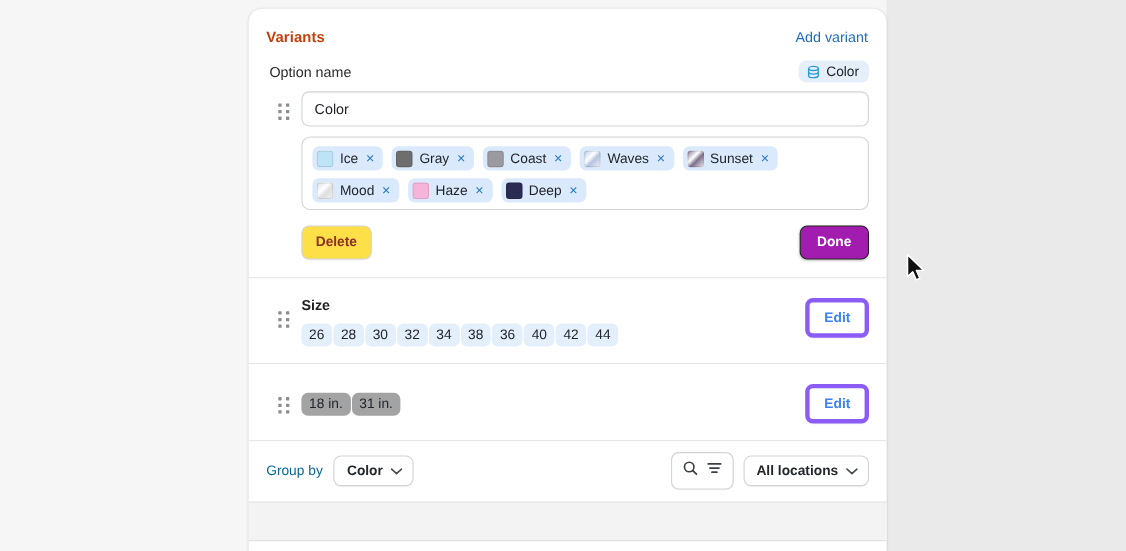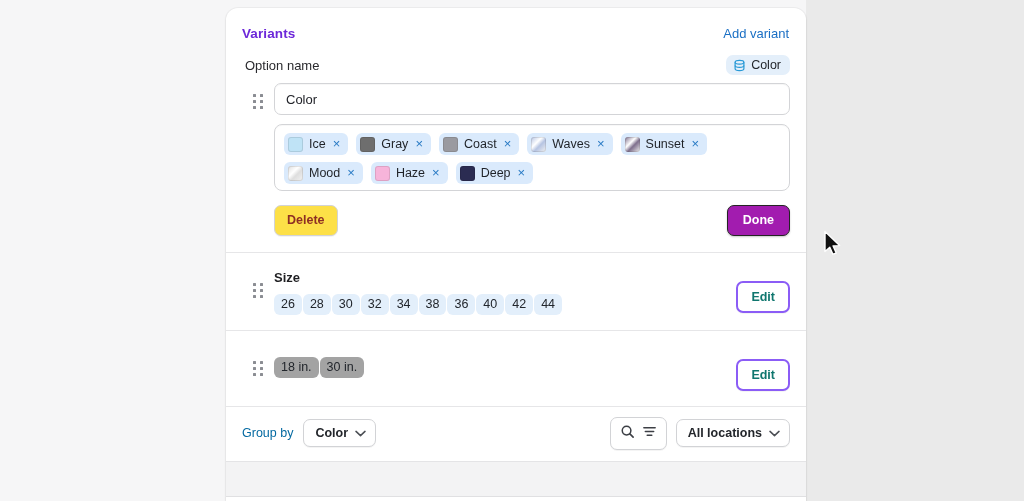--- a/index.html
+++ b/index.html
@@ -26,21 +26,21 @@
     background: #ffffff;
     border-radius: 12px 12px 0 0;
     box-shadow: 0 0 0 1px rgba(0,0,0,.035), 0 1px 3px rgba(0,0,0,.07);
     overflow: hidden;
   }
 
   .card-header {
     display: flex; align-items: center; justify-content: space-between;
     padding: 16px 16px 6px 16px;
   }
-  .card-title { font-size: 13.5px; font-weight: 700; color: #6d28d9; letter-spacing: .1px; }
+  .card-title { font-size: 13.5px; font-weight: 700; color: #c2410c; letter-spacing: .1px; }
   .link-btn {
     font-size: 13px; color: #1a6fc4; cursor: pointer; background: none; border: 0;
     font-family: inherit; padding: 2px 1px;
   }
 
   
   .optname-row {
     display: flex; align-items: center; justify-content: space-between;
     padding: 6px 16px 4px 19px;
   }
@@ -127,23 +127,23 @@
   .opt-body { flex: 1; padding-top: 1px; }
   .opt-name { font-size: 13px; font-weight: 700; color: #1f1f22; }
   .pill-row { display: flex; flex-wrap: wrap; gap: 1px; margin-top: 9px; }
   .pill {
     font-size: 12.5px; border-radius: 6px; padding: 3px 7px; line-height: 15px;
     color: #22262c; cursor: default;
   }
   .pill.blue { background: #e3effb; }
   .pill.gray { background: #a3a3a3; }
   .btn-edit {
-    background: #fff; border: 2px solid #8b5cf6; color: #0f766e;
+    background: #fff; border: 4px solid #8b5cf6; color: #3b82f6;
     padding: 7px 13px; border-radius: 7px; font-size: 12.5px; font-weight: 600;
-    font-family: inherit; cursor: pointer; margin-top: 12px;
+    font-family: inherit; cursor: pointer; margin-top: 2px;
     box-shadow: 0 1px 0 rgba(0,0,0,.045);
   }
 
   
   .toolbar {
     display: flex; align-items: center; justify-content: space-between;
     padding: 10px 16px 11px 16px;
   }
   .group-left { display: flex; align-items: center; gap: 10px; }
   .group-label { font-size: 12.5px; color: #0369a1; }
@@ -306,21 +306,21 @@
               <i></i>
               <i></i>
               <i></i>
               <i></i>
               <i></i>
             </span>
           </div>
           <div class="opt-body">
             <div class="pill-row">
               <span class="pill gray">18 in.</span>
-              <span class="pill gray">30 in.</span>
+              <span class="pill gray">31 in.</span>
             </div>
           </div>
           <button class="btn-edit">Edit</button>
         </div>
         <div class="divider"></div>
       </div>
 
     <div class="toolbar">
       <div class="group-left">
         <span class="group-label">Group by</span>

